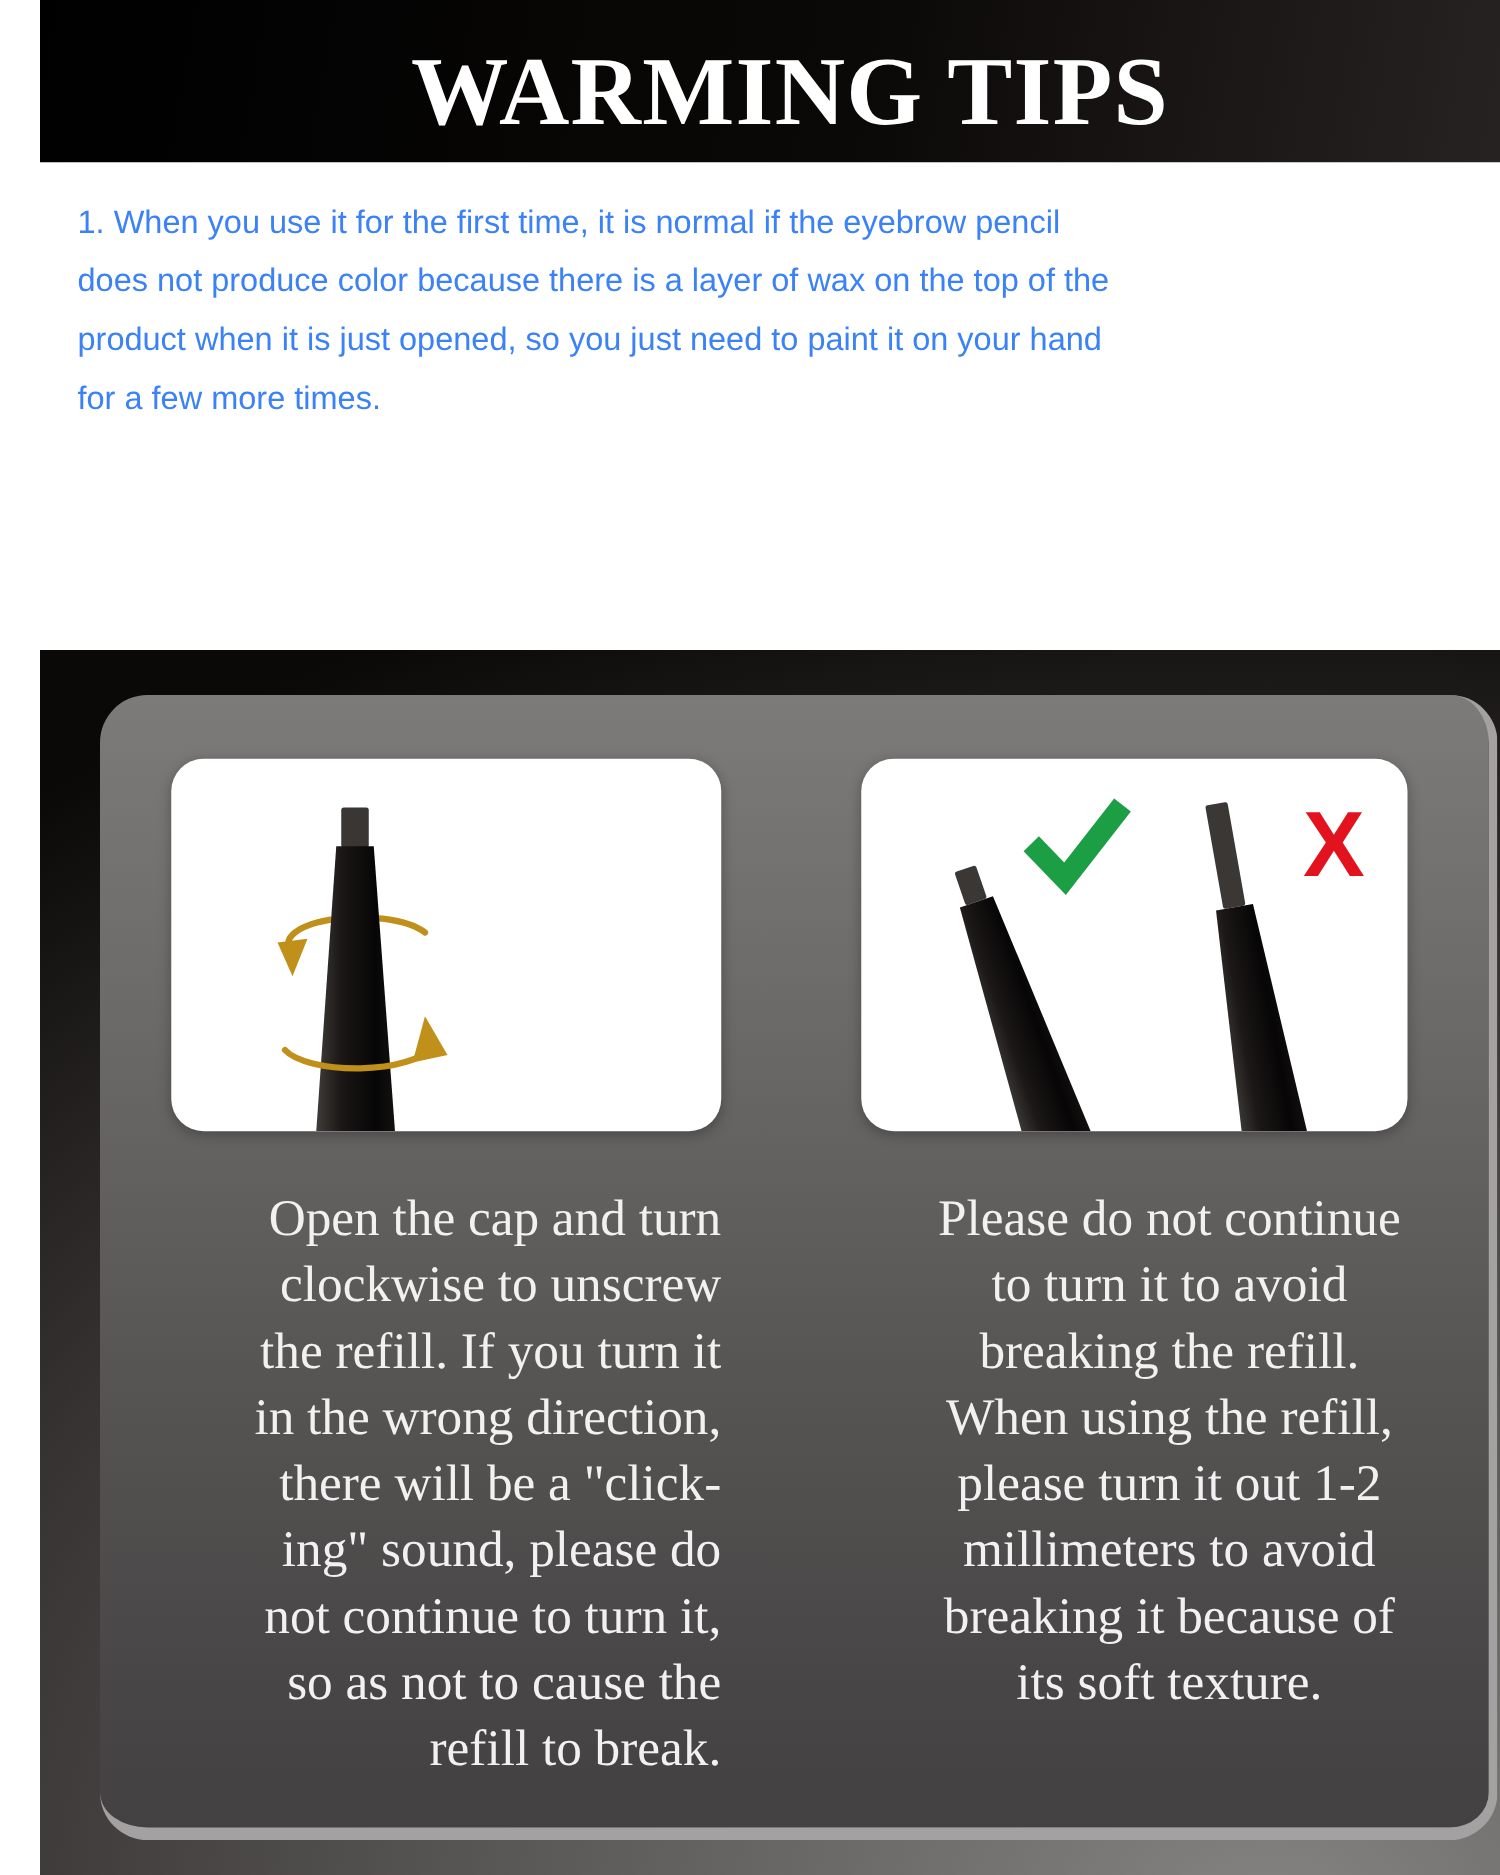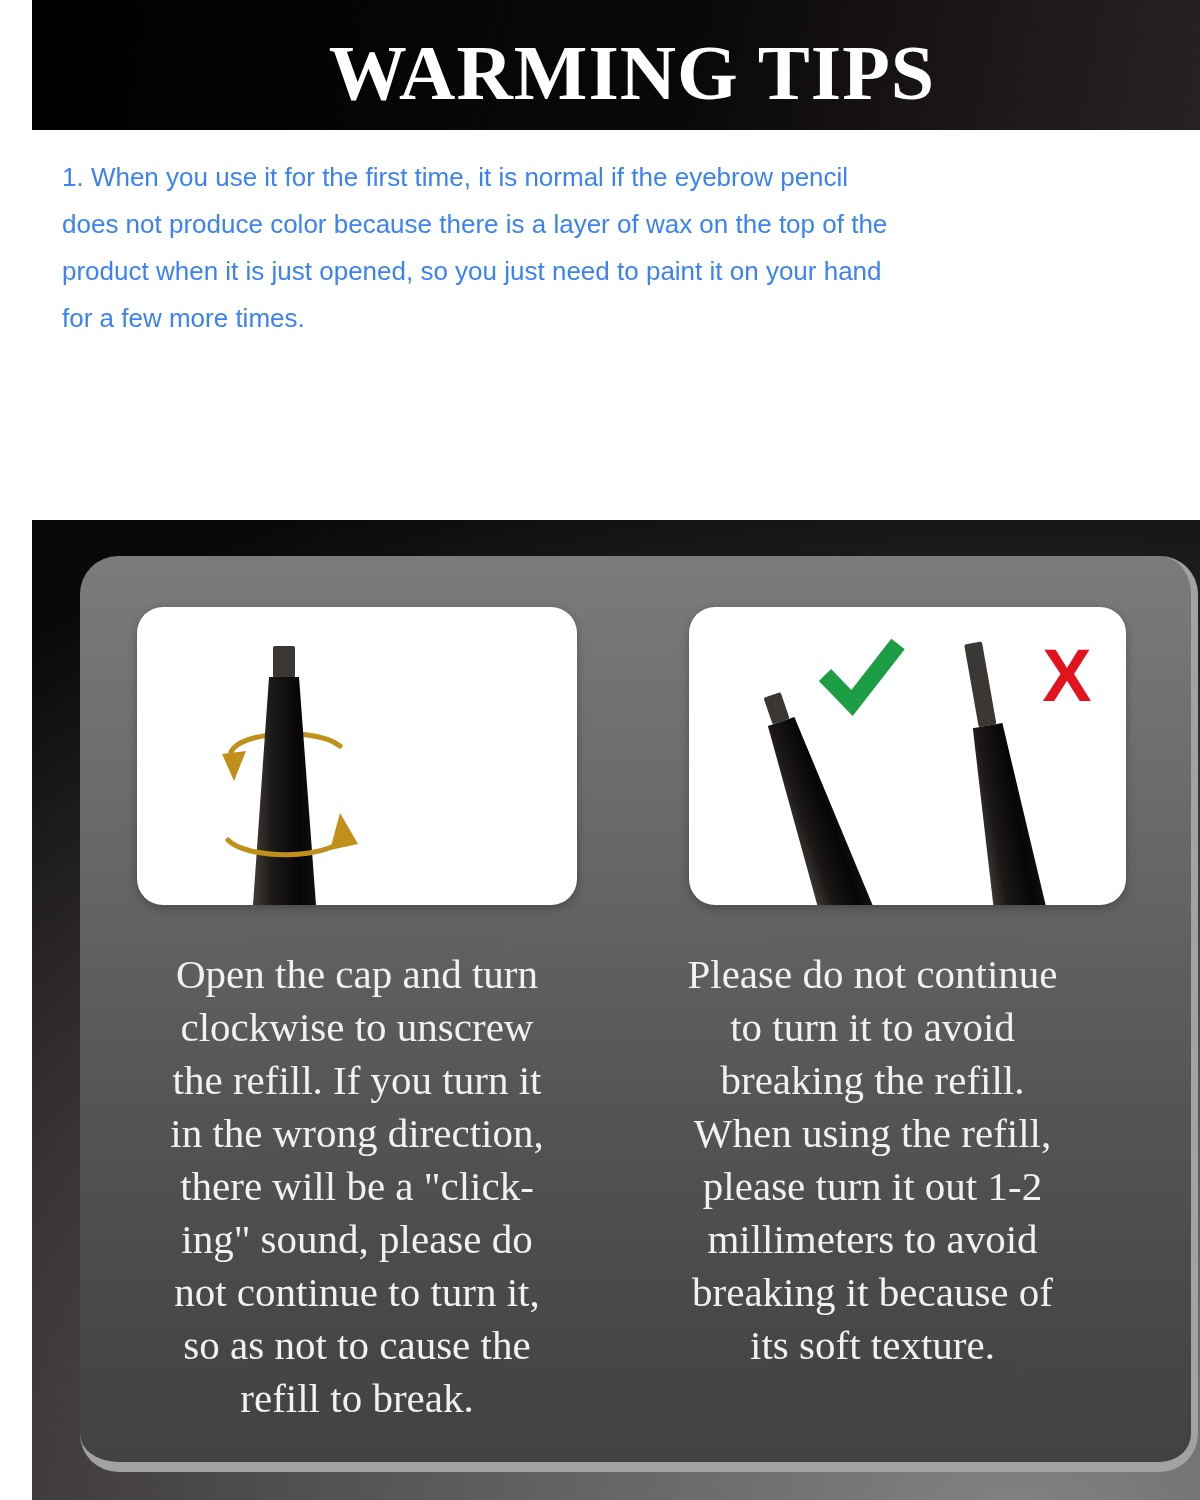--- a/index.html
+++ b/index.html
@@ -85,22 +85,22 @@
   .caption {
     position: absolute;
     top: 392px;
     font-family: "Liberation Serif", serif;
     font-size: 41px;
     line-height: 53px;
     color: #f2f1f1;
     text-align: center;
     white-space: pre-line;
   }
-  .caption.capleft  { left: 57px;  width: 440px; }
-  .caption.capright { left: 574px; width: 437px; }
+  .caption.capleft  { left: 57px;  width: 440px; text-align: right; }
+  .caption.capright { left: 637px; width: 437px; }
 </style>
 </head>
 <body>
 
 <div class="page">
 
   <div class="banner">
     <h1>WARMING TIPS</h1>
   </div>
 

